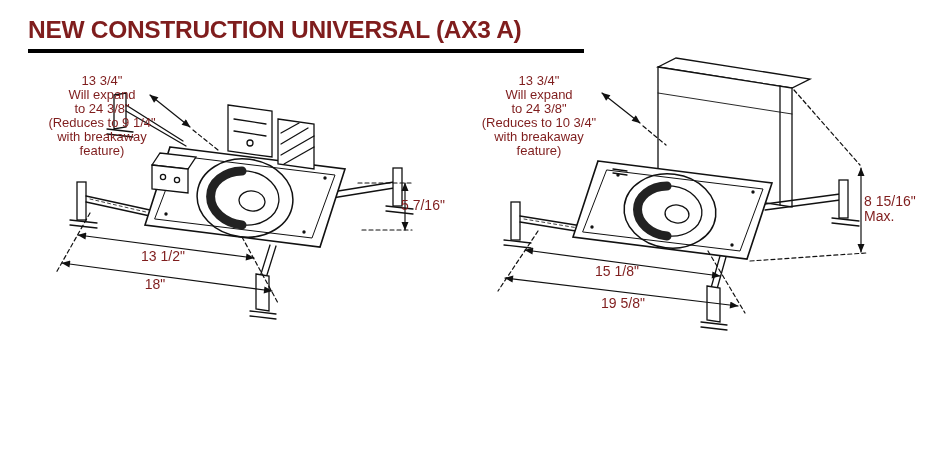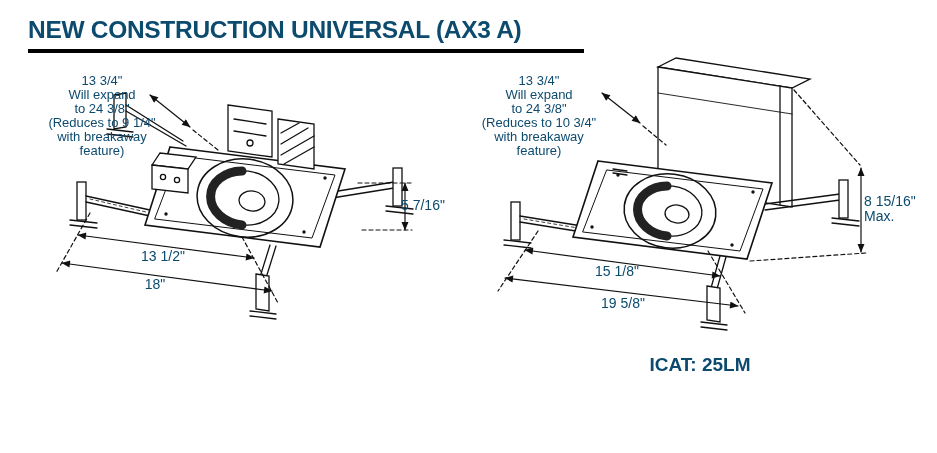--- a/index.html
+++ b/index.html
@@ -1,18 +1,18 @@
 <!DOCTYPE html>
 <html><head>
 <meta charset="utf-8">
 <style>
   html,body{margin:0;padding:0;background:#fff;}
   .canvas{
     position:relative;width:937px;height:453px;background:#fff;overflow:hidden;
-    font-family:"Liberation Sans","DejaVu Sans",sans-serif;color:#0c4a6e;
+    font-family:"Liberation Sans","DejaVu Sans",sans-serif;color:#7f1d1d;
   }
   .title-block{position:absolute;left:28px;top:16px;width:556px;border-bottom:4px solid #000;padding-bottom:5px;}
   .title{margin:0;font-size:24.5px;font-weight:700;letter-spacing:-0.3px;white-space:nowrap;}
   figure{position:absolute;inset:0;margin:0;pointer-events:none;}
   .figsvg{position:absolute;}
   .lbl{position:absolute;font-size:14px;line-height:15px;white-space:pre-line;}
   .note{position:absolute;font-size:13px;line-height:14px;text-align:center;white-space:pre-line;}
   .center{text-align:center;}
   .caption{position:absolute;text-align:center;font-weight:700;font-size:19px;line-height:23px;}
 </style>
@@ -229,18 +229,15 @@
 with breakaway
 feature)</div>
 
     <div class="lbl" style="left:864px;top:194px;width:72px">8 15/16"
 Max.</div>
 
     <div class="lbl center" style="left:572px;top:264px;width:90px">15 1/8"</div>
 
     <div class="lbl center" style="left:578px;top:296px;width:90px">19 5/8"</div>
 
-    <figcaption class="caption" style="left:545px;top:353px;width:310px">
-      <div>ICAT: 25LM</div>
-    </figcaption>
   </figure>
 
 </div>
 
 </body></html>

